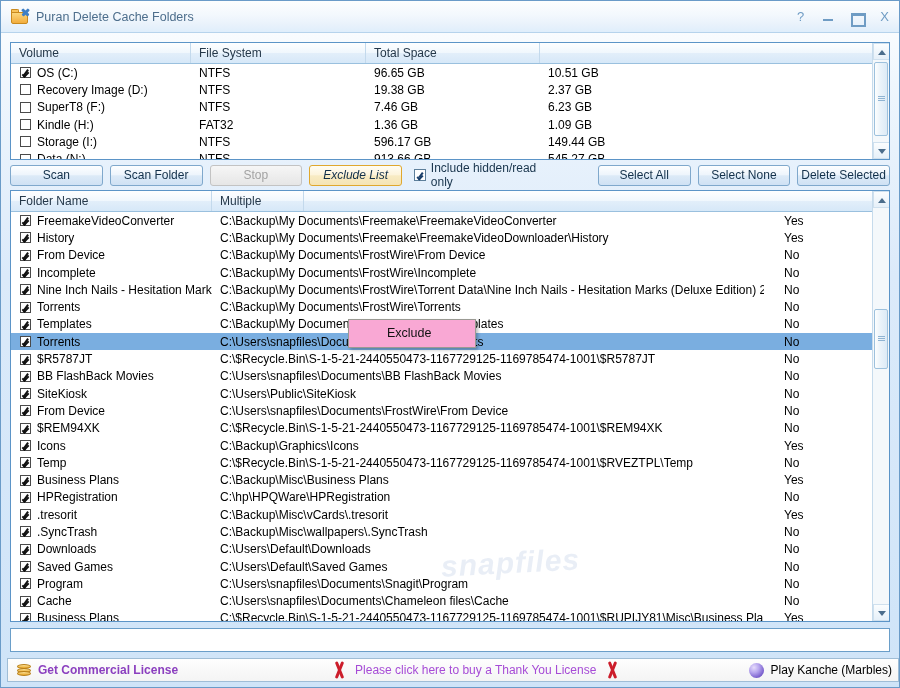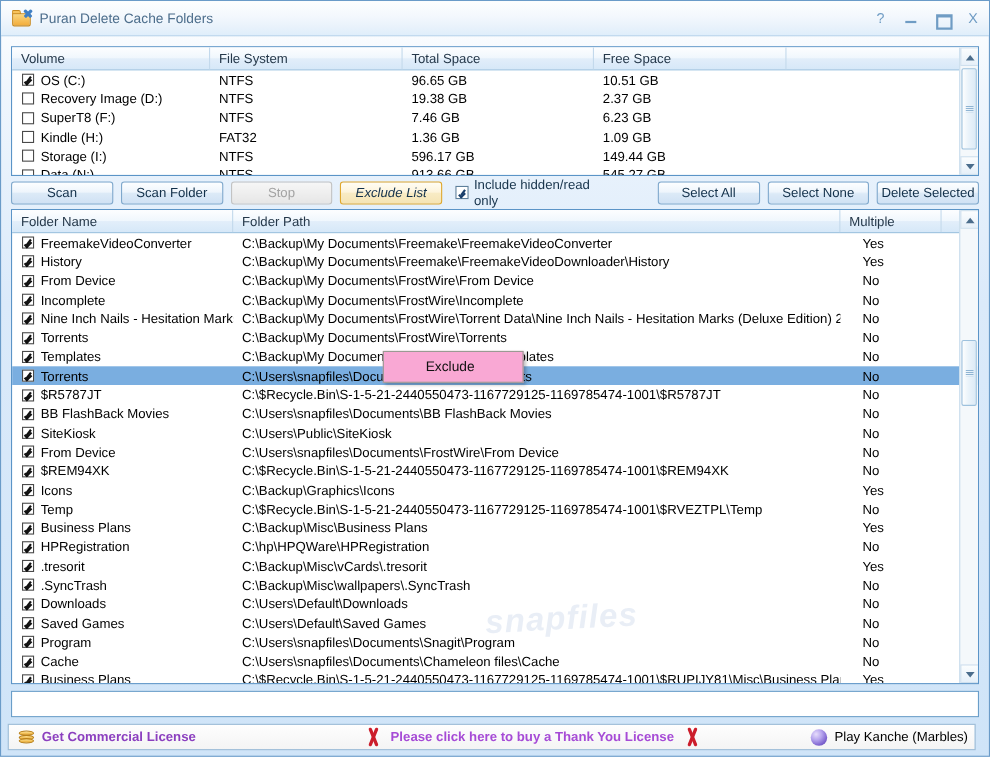--- a/index.html
+++ b/index.html
@@ -160,28 +160,28 @@
     font-size:12.5px; color:#111; padding:3px 0;
   }
   .ctxmenu .item { padding:3px 10px 4px 38px; white-space:nowrap; }
   
   .logbox {
     margin:6px 9px 0 9px; height:24px; flex:0 0 24px;
     background:#fff; border:1px solid #6a9ec9;
   }
   
   .statusbar {
-    margin:6px 12px 5px 6px; height:24px; flex:0 0 24px;
+    margin:6px 0 5px 6px; height:24px; flex:0 0 24px;
     background:linear-gradient(180deg,#fefefe,#f4f4f4);
     border:1px solid #9fbdd6; display:flex; align-items:center;
     position:relative;
   }
   .sb-cell { display:flex; align-items:center; height:100%; }
   .lic-link { color:#8b3fbf; font-weight:bold; font-size:12px; }
-  .promo-link { color:#a64bd6; font-weight:bold; font-size:12px; }
+  .promo-link { color:#a64bd6; font-weight:normal; font-size:12px; }
   .coin {
     width:14px; height:12px; margin:0 7px 0 9px; position:relative;
   }
   .coin i {
     position:absolute; left:0; width:14px; height:5px; border-radius:50%;
     background:linear-gradient(180deg,#ffe49a,#e8a62a); border:1px solid #b9801a;
   }
   .coin i:nth-child(1){ top:0; }
   .coin i:nth-child(2){ top:4px; }
   .coin i:nth-child(3){ top:7px; }
@@ -221,21 +221,20 @@
       <div class="wc max"></div>
       <div class="wc close">X</div>
     </div>
   </div>
 
   <div class="listbox" style="margin:9px 9px 0 9px; height:118px; flex:0 0 118px;">
     <div class="hdr">
       <div style="width:180px">Volume</div>
       <div style="width:175px">File System</div>
       <div style="width:174px">Total Space</div>
-      <div style="width:175px">Free Space</div>
       <div style="flex:1"></div>
     </div>
     <div class="rows" id="volume-rows" style="height:96px;">
         <div class="row">
           <span class="cb on"></span>
           <span class="cell" style="width:154px;padding-left:0">OS (C:)</span>
           <span class="cell" style="width:175px">NTFS</span>
           <span class="cell" style="width:174px">96.65 GB</span>
           <span class="cell" style="width:175px">10.51 GB</span>
         </div>
@@ -296,21 +295,20 @@
       <span>Include hidden/read only</span>
     </div>
     <div class="btn" style="width:94px; margin-left:38px">Select All</div>
     <div class="btn" style="width:94px; margin-left:7px">Select None</div>
     <div class="btn" style="width:94px; margin-left:7px">Delete Selected</div>
   </div>
 
   <div class="listbox" style="margin:0 9px 0 9px; flex:1 1 auto; min-height:0;">
     <div class="hdr">
       <div style="width:201px">Folder Name</div>
-      <div style="width:552px">Folder Path</div>
       <div style="width:92px">Multiple</div>
       <div style="flex:1"></div>
     </div>
     <div class="rows" id="folder-rows">
         <div class="row">
           <span class="cb on"></span>
           <span class="cell" style="width:175px;padding-left:0">FreemakeVideoConverter</span>
           <span class="cell" style="width:552px">C:\Backup\My Documents\Freemake\FreemakeVideoConverter</span>
           <span class="cell" style="width:92px;padding-left:20px">Yes</span>
         </div>

